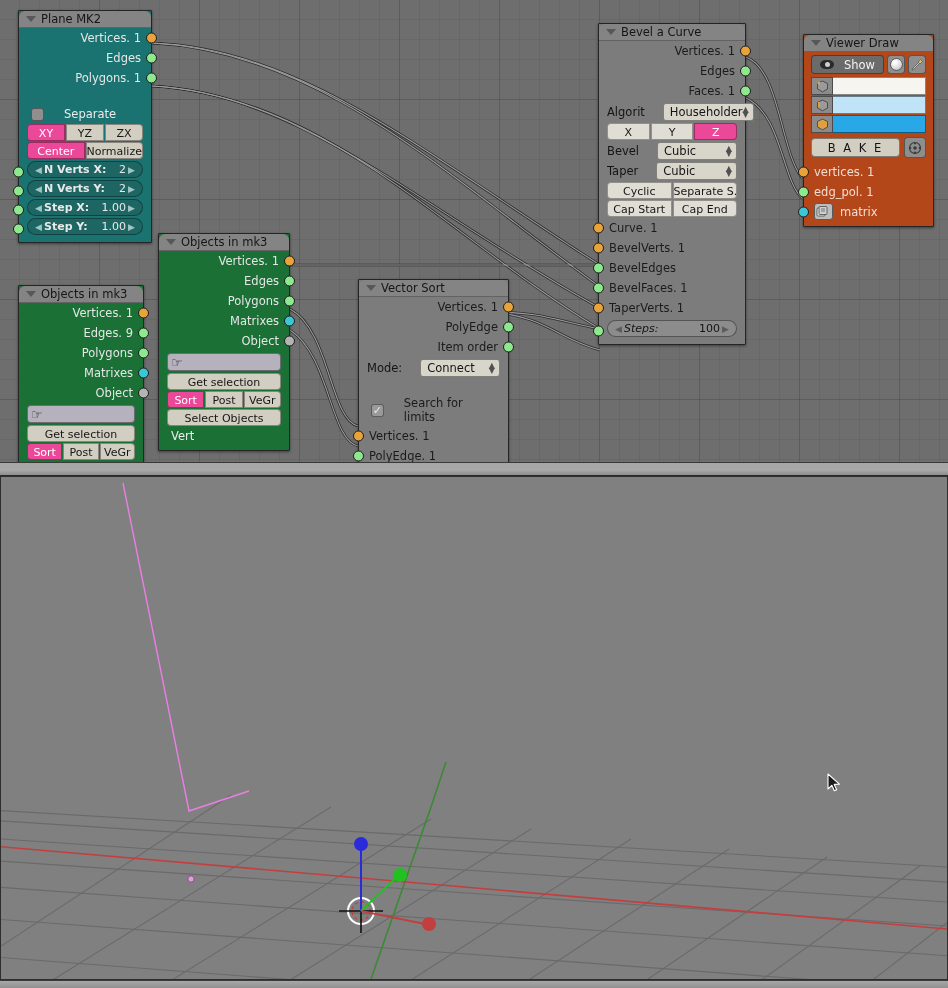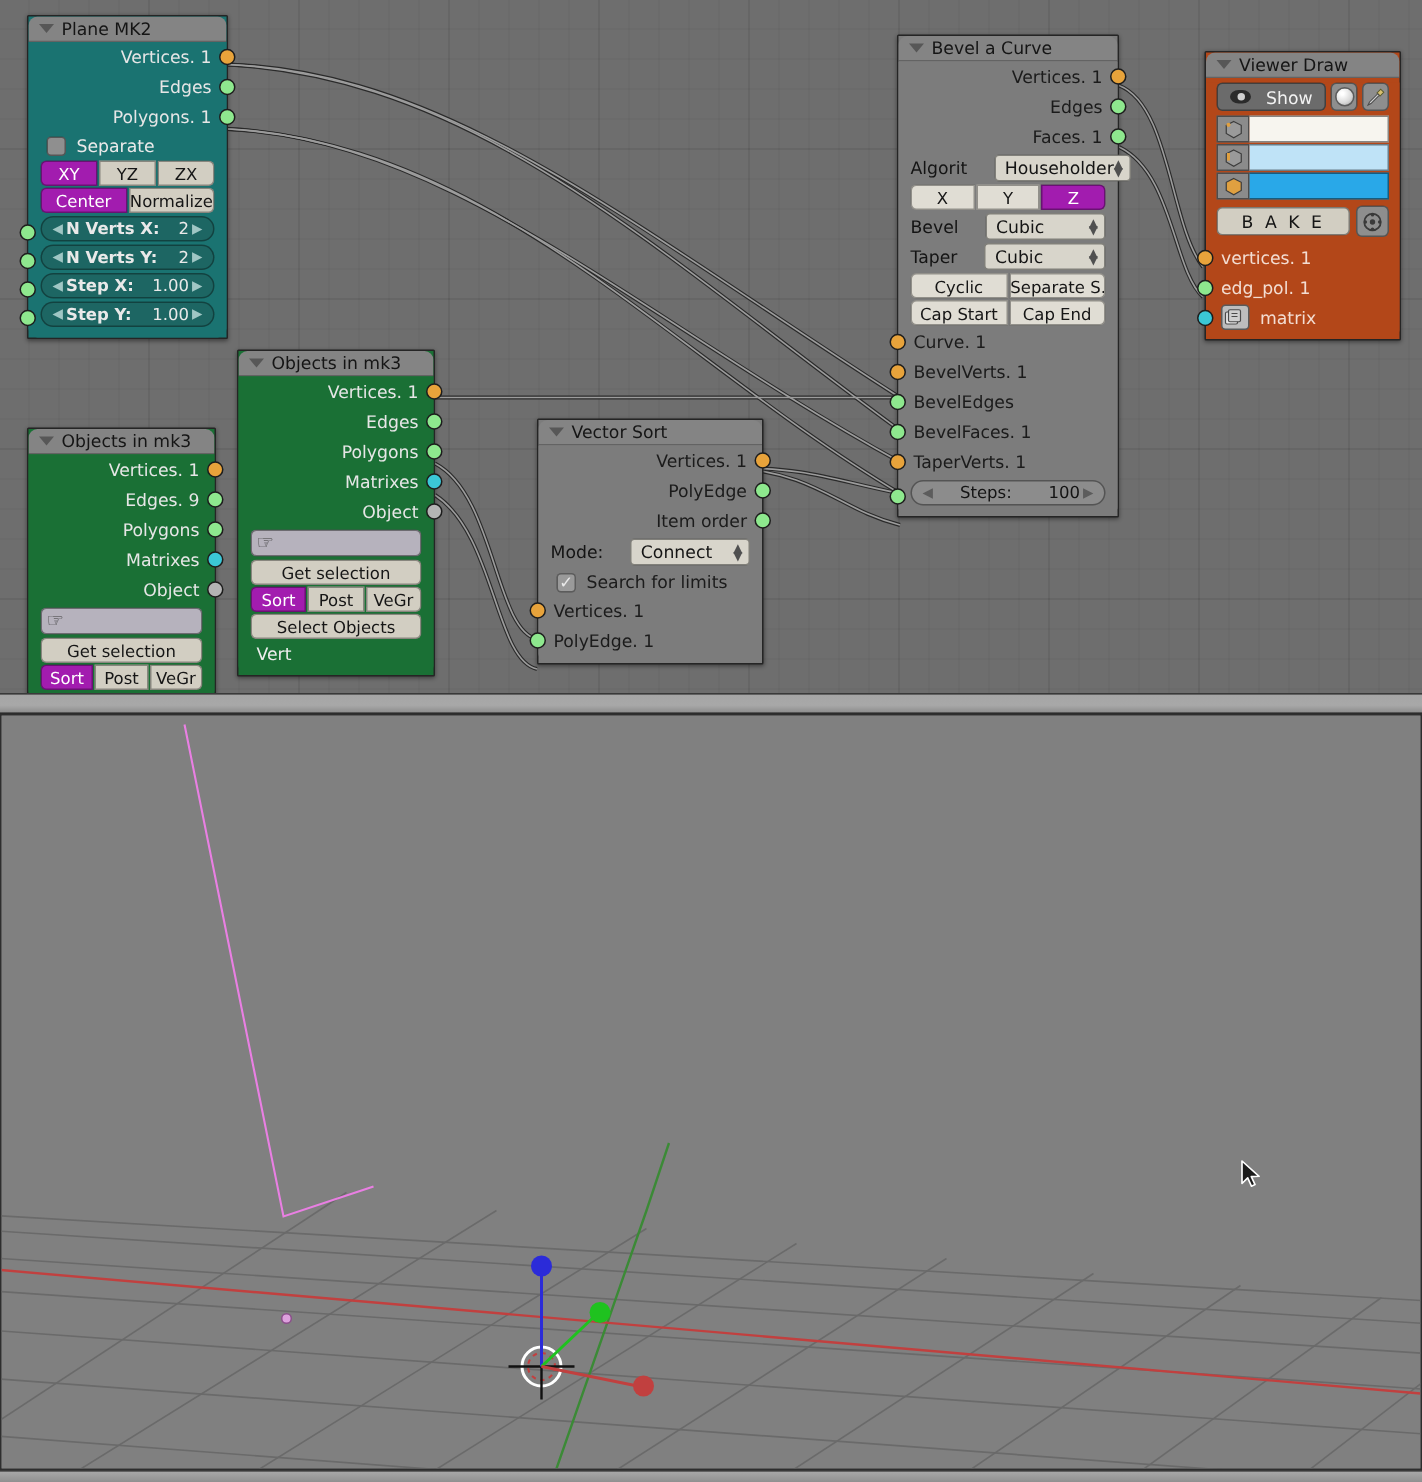--- a/index.html
+++ b/index.html
@@ -89,39 +89,39 @@
   }
   .numfield .arrow-l, .numfield .arrow-r { color:#9fc6c4; font-size:9px; }
   .numfield .lbl { position:absolute; left:16px;font-weight:bold; }
   .numfield .val { position:absolute; right:16px; }
   .grey-numfield {
     height:17px; border-radius:9px; background:#8c8c8c;
     border:1px solid rgba(0,0,0,.4);
     display:flex; align-items:center; padding:0 7px;
     color:#141414; font-size:11px; position:relative;
   }
-  .grey-numfield .lbl { position:absolute; left:32px; }
+  .grey-numfield .lbl { position:absolute; left:16px;font-style:italic; }
   .grey-numfield .val { position:absolute; right:16px;text-align:right; }
   .grey-numfield .arrow-l,.grey-numfield .arrow-r { color:#5c5c5c; font-size:9px;}
   .grey-numfield .arrow-r { margin-left:auto; }
 
   .btnrow { display:flex; margin:1px 8px; gap:1px; }
   .btn {
     flex:1; height:17px; line-height:17px; text-align:center;
     background:#d2cec2; color:#161616; font-size:11px;
     border:1px solid rgba(0,0,0,.35);
     white-space:nowrap; overflow:hidden;
   }
   .btn.first { border-top-left-radius:4px; border-bottom-left-radius:4px; }
   .btn.last  { border-top-right-radius:4px; border-bottom-right-radius:4px; }
   .btn.only  { border-radius:4px; }
-  .btn.active { background:#a21caf; color:#fff; }
+  .btn.active { background:#ec4899; color:#fff; }
   .btn.light { background:#e0ddd4; }
 
-  .chkrow { display:flex; align-items:center; gap:7px; padding:2px 12px; color:#eaeaea; font-size:11.5px; }
+  .chkrow { display:flex; align-items:center; gap:20px; padding:2px 12px; color:#eaeaea; font-size:11.5px;margin-top:17px; }
   .chkbox { width:13px;height:13px;border-radius:3px;background:#8f8f8f;border:1px solid rgba(0,0,0,.4); display:flex;align-items:center;justify-content:center; }
   .chkbox.on { background:#9a9a9a; }
   .chkbox .tick { color:#eaeaea; font-size:11px; line-height:11px; }
 
   .droprow { display:flex; align-items:center; gap:18px; margin:2px 8px; }
   .droprow .dl { color:#141414; font-size:11.5px; white-space:nowrap; }
   .dropdown {
     flex:1; height:18px; background:#d8d5cb; border:1px solid rgba(0,0,0,.4);
     border-radius:3px; display:flex; align-items:center; justify-content:space-between;
     padding:0 4px 0 6px; font-size:11.5px; color:#141414;

